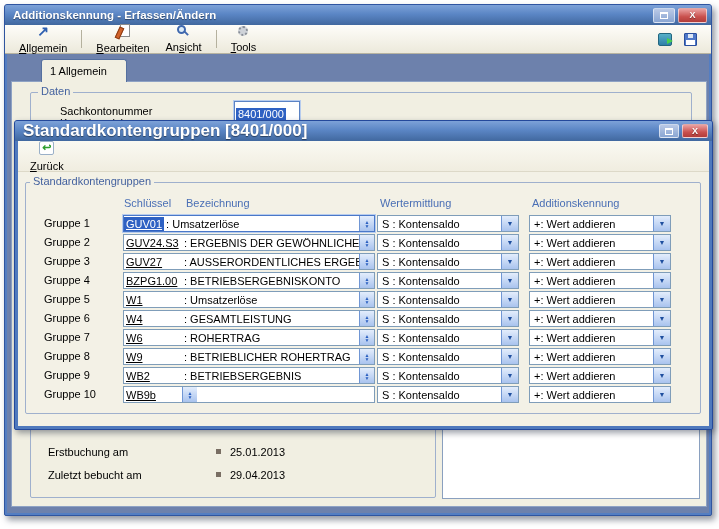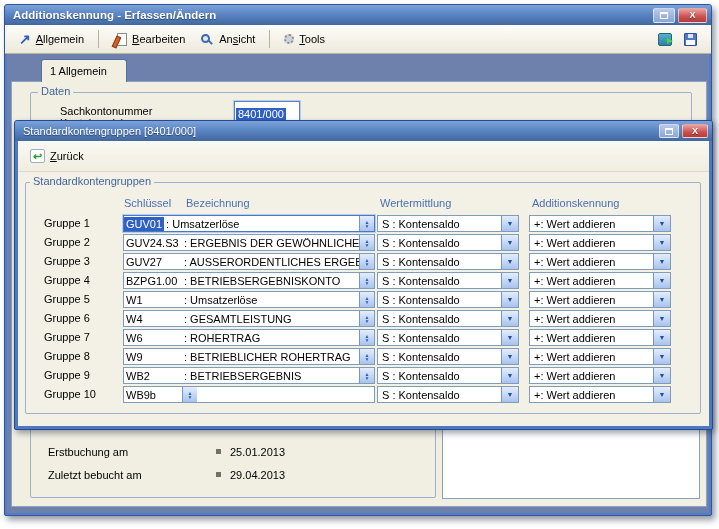--- a/index.html
+++ b/index.html
@@ -36,21 +36,21 @@
   .glyph-restore { width:8px; height:7px; border:1px solid #fff; border-top:2px solid #fff; }
   .glyph-x { color:#fff; font-weight:bold; font-size:9px; line-height:1; text-shadow:0 1px 1px rgba(0,0,0,.4); }
 
   
   .toolbar {
     position:absolute; left:0; top:20px; right:0; height:29px;
     background:linear-gradient(#fefdf9,#ece9db);
     border-bottom:1px solid #b7b3a1;
     display:flex; align-items:center; padding:0 10px; gap:8px;
   }
-  .tb-item { display:flex; align-items:center; gap:5px; padding:2px 4px; cursor:default; }
+  .tb-item { display:flex; align-items:center; gap:5px; padding:2px 4px; cursor:default;flex-direction:column; }
   .tb-sep { width:1px; height:18px; background:#b5b19e; margin:0 2px; }
   .tb-spacer { flex:1; }
   .tb-right { display:flex; gap:12px; align-items:center; padding-right:4px; }
 
   
   .ic { position:relative; display:inline-block; }
   .ic-allgemein { color:#2e5fb0; font-weight:bold; font-size:14px; line-height:12px; }
   .ic-allgemein::before { content:"\2197"; }
   .ic-bearbeiten { width:10px; height:13px; background:#fff; border:1px solid #8b8b8b; margin-left:4px; }
   .ic-bearbeiten::after { content:""; position:absolute; left:-4px; top:2px; width:3px; height:10px; background:#d2622a; border:1px solid #8a3c14; transform:rotate(25deg); }
@@ -100,42 +100,42 @@
     position:absolute; left:9px; top:115px; width:699px; height:310px;
     background:#4f79bd; border:1px solid #24499b; border-radius:3px 3px 2px 2px;
     padding:0 3px 3px 3px; z-index:10;
     box-shadow:2px 3px 6px rgba(30,40,60,.45);
   }
   .dlg-titlebar {
     height:20px; margin:0 -3px; padding:0 4px 0 8px;
     background:linear-gradient(#7da2d8, #5b86c5 45%, #41689f);
     display:flex; align-items:center; border-radius:2px 2px 0 0;
   }
-  .dlg-titlebar .title { color:#fff; font-weight:normal; font-size:11px; flex:1; text-shadow:0 1px 1px rgba(0,0,0,.45); }
+  .dlg-titlebar .title { color:#fff; font-weight:bold; font-size:17px; flex:1; text-shadow:0 1px 1px rgba(0,0,0,.45); }
   .dlg-client { position:relative; width:691px; height:285px; background:#f3f1e6; }
   .dlg-toolbar {
     position:absolute; left:0; top:0; right:0; height:31px;
     background:linear-gradient(#faf9f2,#f0ede0);
     border-bottom:1px solid #ddd9c8;
     display:flex; align-items:center; padding:0 8px; gap:5px;
   }
   .dlg-groupbox { position:absolute; left:7px; top:41px; width:676px; height:232px; border:1px solid #9fb0cd; border-radius:2px; }
   .dlg-grouplabel { position:absolute; left:12px; top:34px; color:#44629f; background:#f3f1e6; padding:0 3px; }
 
   .col-hdr { position:absolute; top:56px; color:#4a6fb5; white-space:nowrap; }
 
   .rows-wrap { position:absolute; left:0; top:74px; right:0; display:flex; flex-direction:column; gap:2px; }
   .grow { position:relative; height:17px; }
   .g-label { position:absolute; left:26px; top:2px; }
   .keyfield {
     position:absolute; left:105px; top:0; width:252px; height:17px;
     background:#fff; border:1px solid #7f9db9; display:flex; align-items:stretch;
   }
   .keyfield.focused { border-color:#4a78c8; box-shadow:0 0 0 1px #b7ccee; }
-  .key { flex:0 0 58px; padding:1px 2px; white-space:nowrap; overflow:hidden; align-self:center; }
+  .key { flex:0 0 58px; padding:1px 2px; white-space:nowrap; overflow:hidden; align-self:center;text-decoration:underline; }
   .key.sel { flex:0 0 auto; background:#2e61c3; color:#fff; }
   .desc { flex:1; padding:1px 2px; white-space:nowrap; overflow:hidden; align-self:center; }
   .spinner {
     flex:0 0 15px; border-left:1px solid #7096d4;
     background:linear-gradient(#e3edfc,#a9c3ee);
     display:flex; flex-direction:column; align-items:center; justify-content:center;
     color:#2a5fc0; font-size:5px; line-height:4px;
   }
   .spinner::before { content:"\25B2"; }
   .spinner::after  { content:"\25BC"; }

